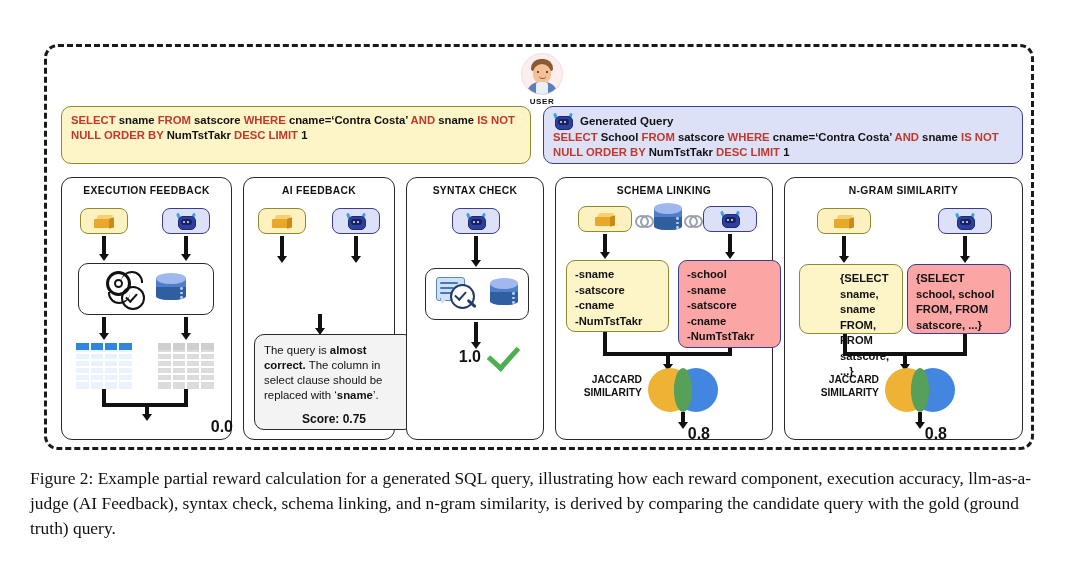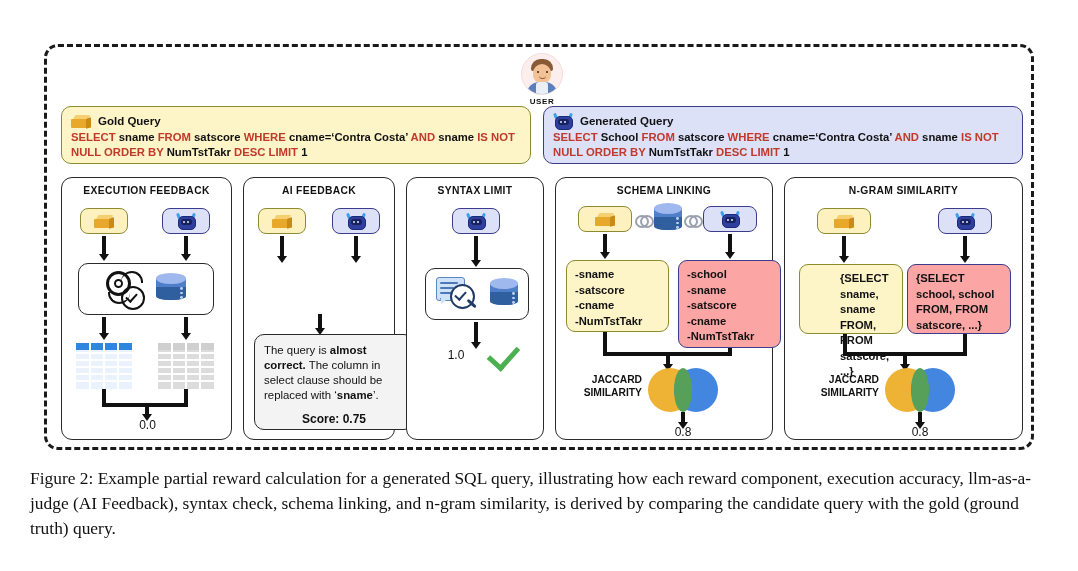--- a/index.html
+++ b/index.html
@@ -72,21 +72,21 @@
   .chip.bot {background:#dde1f8;border:1.4px solid #3c3c8c;}
 
   
   .arrow{position:absolute;width:0;}
   .arrow .shaft{position:absolute;left:-2.2px;top:0;width:4.4px;background:#111;}
   .arrow .head{position:absolute;left:-5.5px;width:0;height:0;border-left:5.5px solid transparent;
                border-right:5.5px solid transparent;border-top:7.5px solid #111;}
   .hline{position:absolute;height:4.4px;background:#111;}
   .vline{position:absolute;width:4.4px;background:#111;}
 
-  .score{position:absolute;font-size:12px;font-weight:normal;color:#111;text-align:center;}
+  .score{position:absolute;font-size:16px;font-weight:bold;color:#111;text-align:right;}
 
   
   .proc-box{position:absolute;border:1.7px solid #2a2a2a;border-radius:10px;background:#fff;box-sizing:border-box;
             display:flex;align-items:center;justify-content:center;gap:8px;}
 
   
   .db{position:relative;flex:0 0 auto;}
   .db .cap{position:absolute;left:0;top:0;width:100%;height:34%;background:#9fb8ee;border-radius:50%;}
   .db .body{position:absolute;left:0;top:17%;width:100%;height:66%;background:#4f7fc9;border-radius:0 0 45% 45%/0 0 26% 26%;}
   .db .b2{position:absolute;left:0;top:44%;width:100%;height:40%;background:#2f5f9e;border-radius:0 0 45% 45%/0 0 30% 30%;}
@@ -180,28 +180,20 @@
             <div class="eyeR"></div>
             <div class="smile"></div>
           <div class="body"></div>
             <div class="shirt"></div>
         </div>
         <div class="user-label">USER</div>
       </div>
     </div>
 
     <div class="query-card gold">
-      <div class="qc-head">
-        <span class="ingot">
-          <span class="top"></span>
-            <span class="front"></span>
-            <span class="side"></span>
-        </span>
-        <span class="qc-title">Gold Query</span>
-      </div>
       <div class="qc-sql"><span class="kw">SELECT</span> <span>sname</span> <span class="kw">FROM</span> <span>satscore</span> <span class="kw">WHERE</span> <span>cname=‘Contra Costa’</span> <span class="kw">AND</span> <span>sname</span> <span class="kw">IS NOT NULL ORDER BY</span> <span>NumTstTakr</span> <span class="kw">DESC LIMIT</span> <span>1</span></div>
     </div>
 
     <div class="query-card gen">
       <div class="qc-head">
         <span class="bot">
           <span class="antL"></span>
             <span class="antR"></span>
             <span class="head"></span>
           <span class="visor"></span>
@@ -339,21 +331,21 @@
           <div class="head" style="top:14px;"></div>
         </div>
 
       <div class="fbbox" style="left:10px;top:156px;width:160px;height:96px;">
         <span>The query is <b>almost correct.</b> The column in select clause should be replaced with ‘<b>sname</b>’.</span>
         <div class="fbscore">Score: 0.75</div>
       </div>
     </div>
 
     <div class="panel" style="left:359px;width:138px;">
-      <div class="panel-title">SYNTAX LIMIT</div>
+      <div class="panel-title">SYNTAX CHECK</div>
 
       <div class="chip bot" style="position:absolute;left:45px;top:30px;">
         <span class="bot">
             <span class="antL"></span>
             <span class="antR"></span>
             <span class="head"></span>
             <span class="visor"></span>
             <span class="eL"></span>
             <span class="eR"></span>
           </span>

